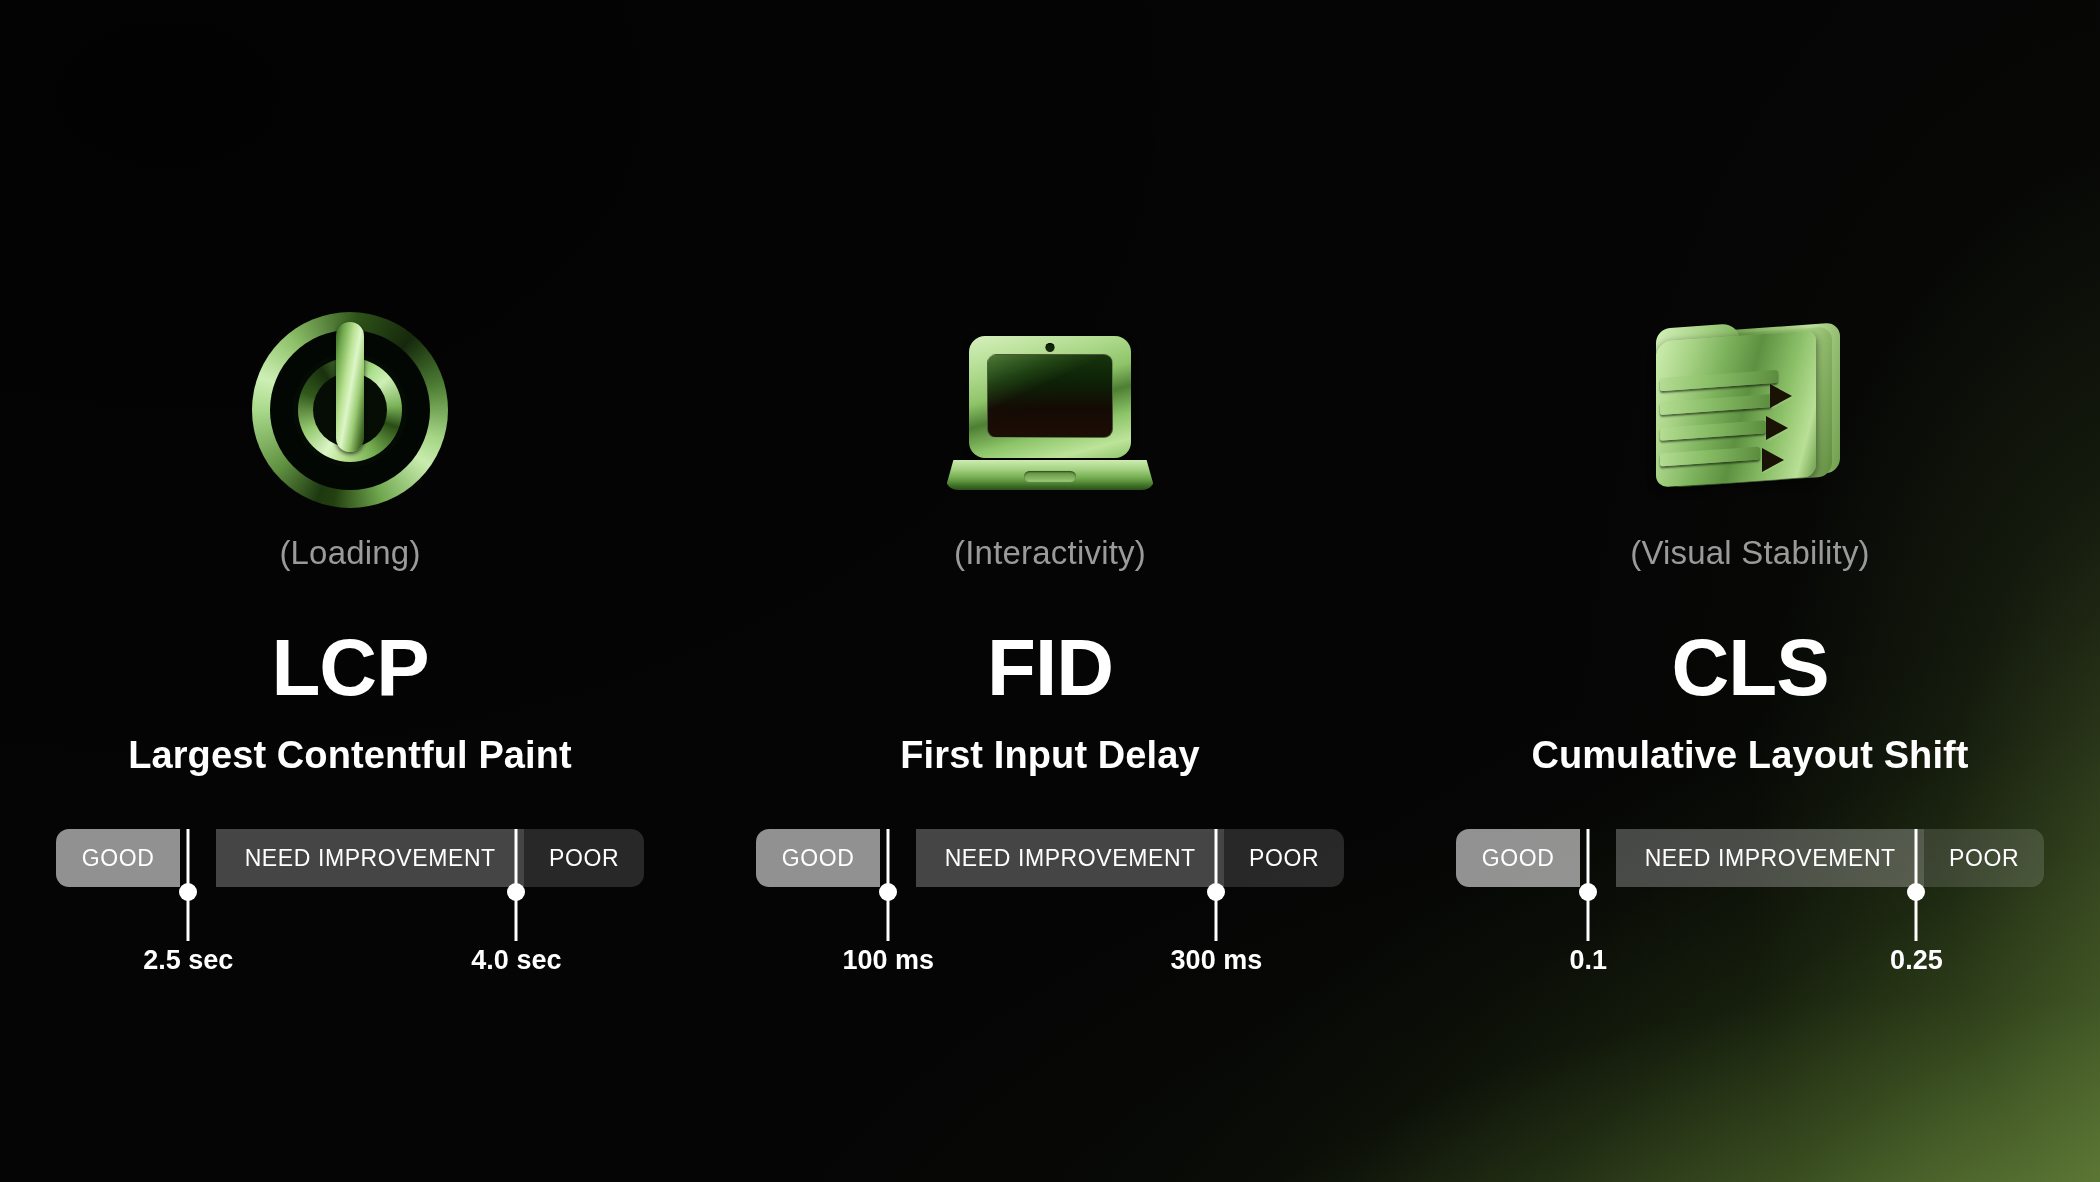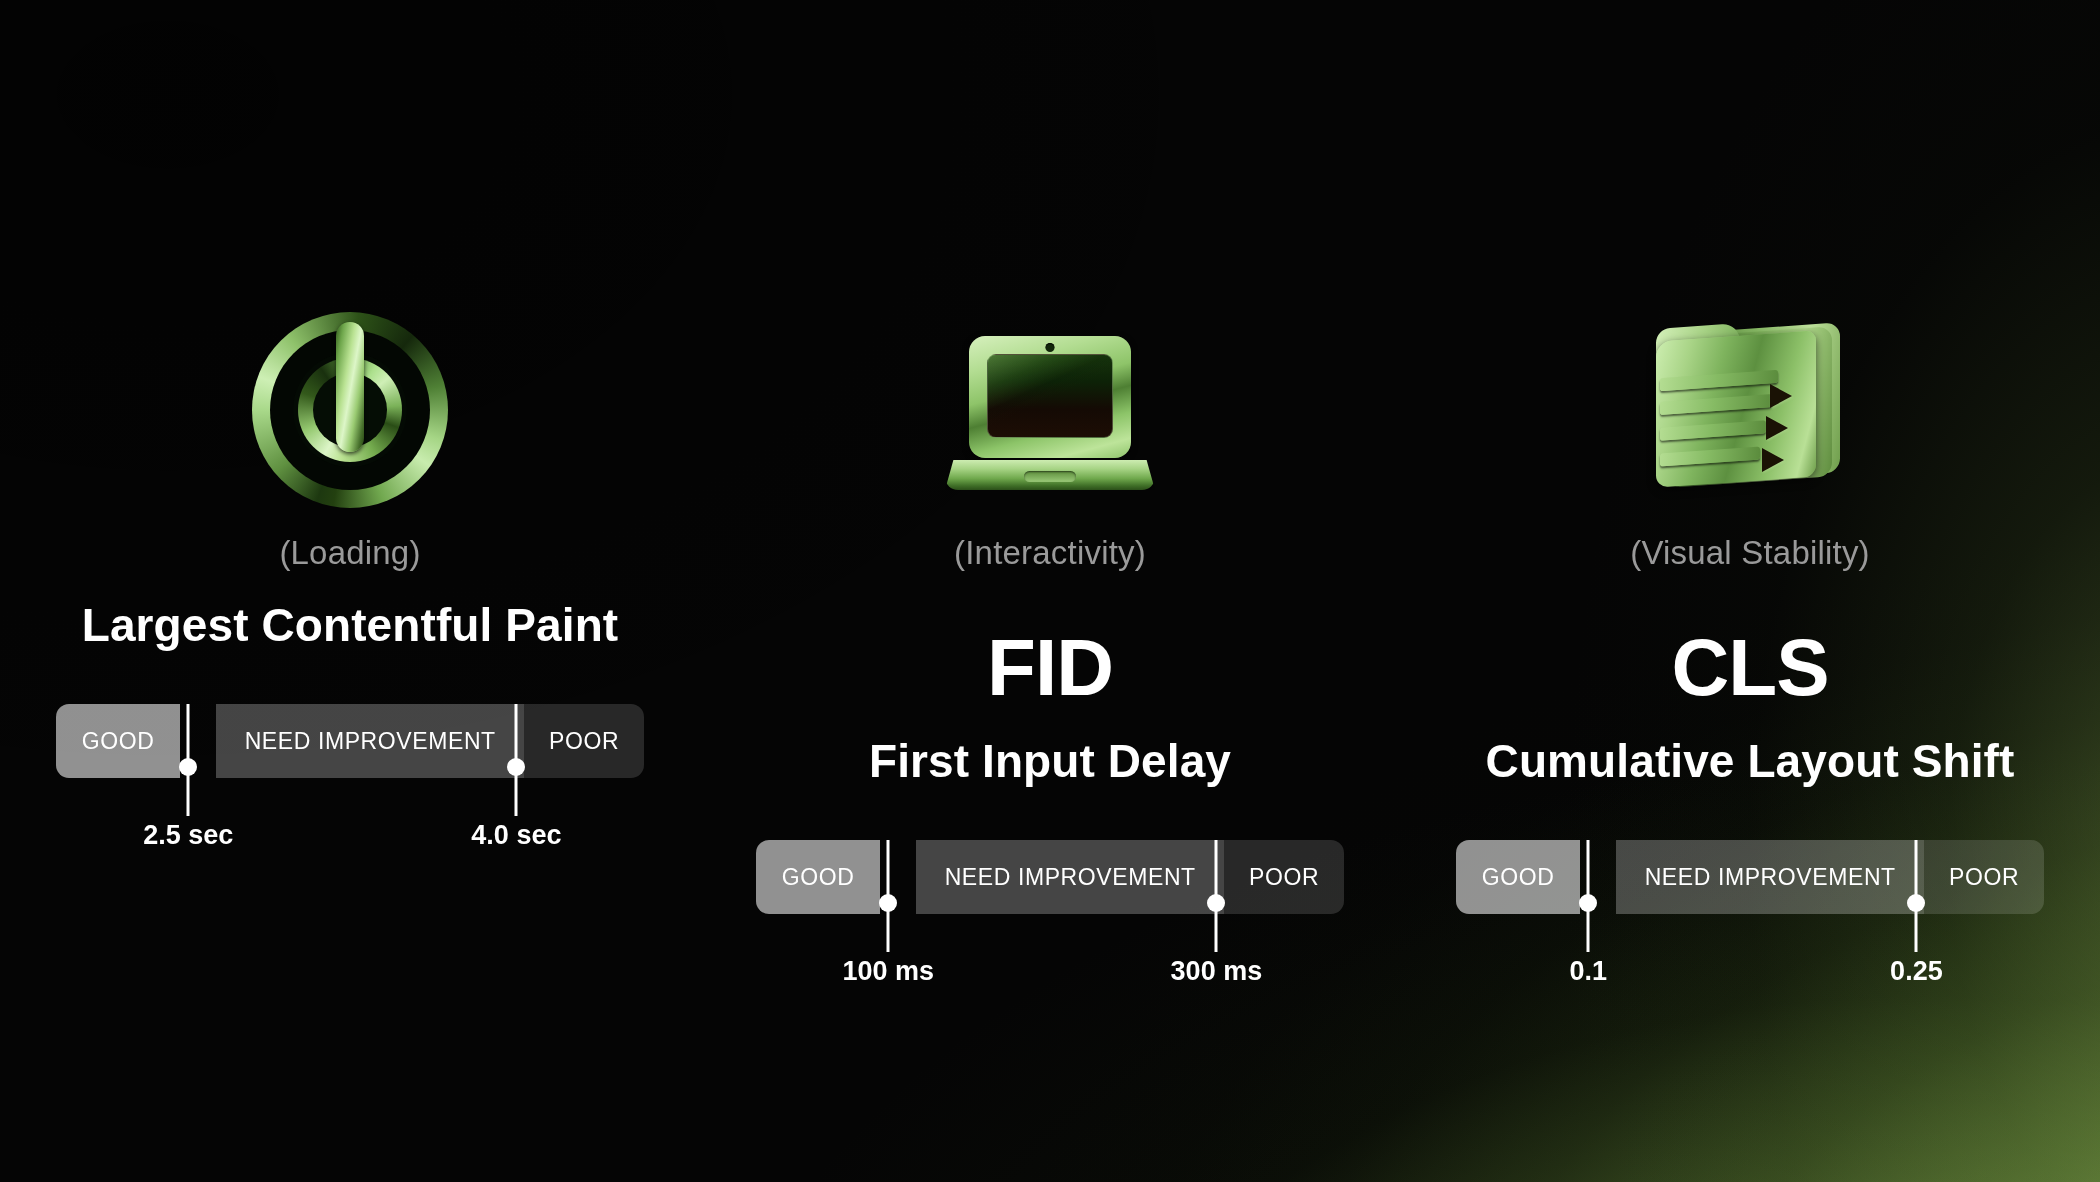--- a/index.html
+++ b/index.html
@@ -283,37 +283,37 @@
   .acronym {
     margin-top:56px;
     font-size:80px;
     font-weight:bold;
     color:#ffffff;
     letter-spacing:-1px;
     line-height:1;
   }
   .fullname {
     margin-top:26px;
-    font-size:46px;
+    font-size:38px;
     font-weight:600;
     color:#ffffff;
     letter-spacing:0.1px;
   }
 
   
   .meter-wrap {
     margin-top:52px;
     position:relative;
     width:588px;
     height:170px;
   }
   .meter {
     position:absolute;
     left:0; top:0;
-    width:588px; height:74px;
+    width:588px; height:58px;
     border-radius:13px;
     overflow:hidden;
     display:flex;
   }
   .seg {
     height:100%;
     display:flex;
     align-items:center;
     justify-content:center;
     color:#ffffff;
@@ -379,20 +379,21 @@
           <div class="pw-ring pw-r1"></div>
           <div class="pw-ring pw-r1i"></div>
           <div class="pw-ring pw-r2"></div>
           <div class="pw-ring pw-r2i"></div>
           <div class="pw-ring pw-r3"></div>
           <div class="pw-ring pw-r3i"></div>
           <div class="pw-bar"></div>
         </div>
       </div>
       <div class="paren">(Loading)</div>
+      <div class="acronym">LCP</div>
       <div class="fullname">Largest Contentful Paint</div>
 
       <div class="meter-wrap">
         <div class="meter">
           <div class="seg seg-good" style="width: 22.5%;">GOOD</div>
           <div class="seg seg-need" style="width: 55.8%;">NEED IMPROVEMENT</div>
           <div class="seg seg-poor" style="width: 21.7%;">POOR</div>
         </div>
         <div class="divider" style="left: 22.5%;"></div>
         <div class="stem" style="left: 22.5%;"></div>

